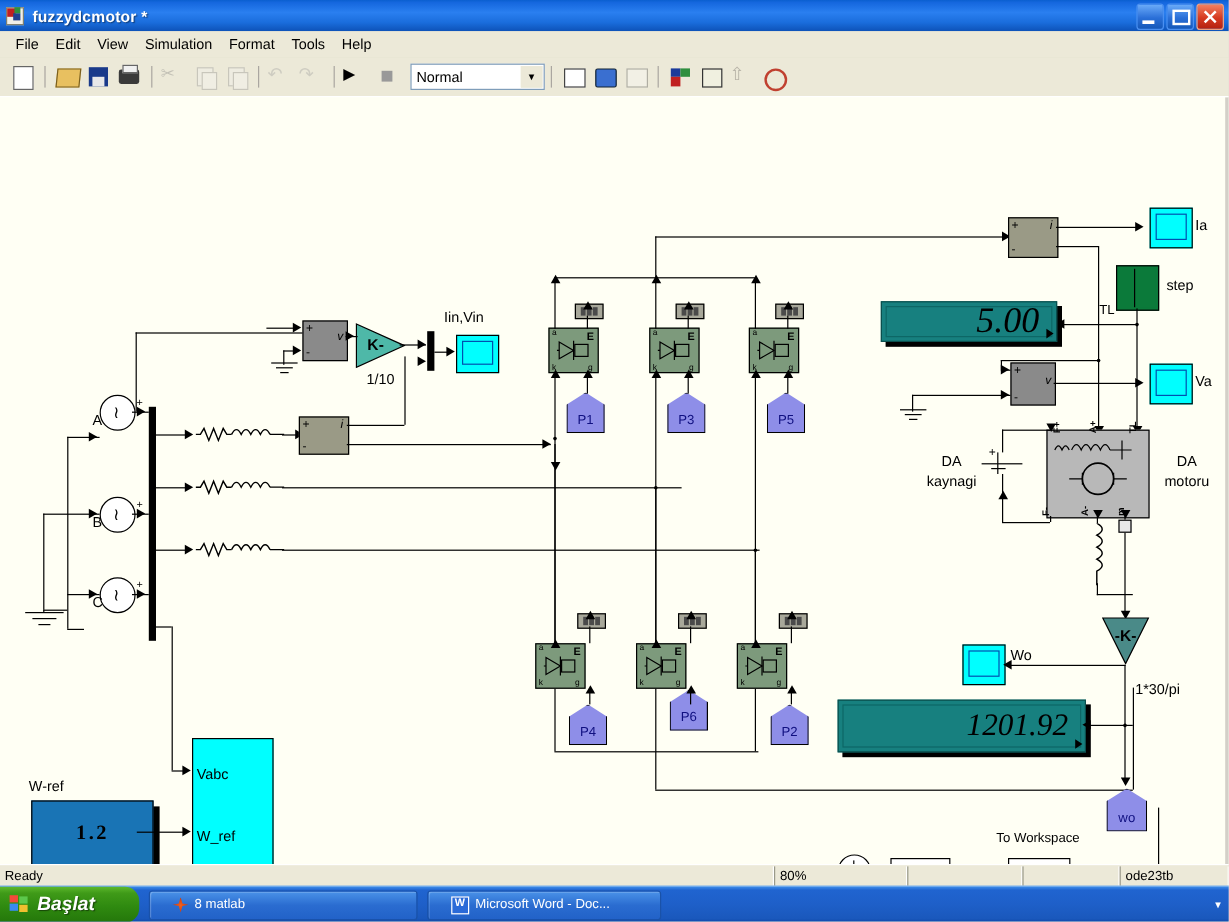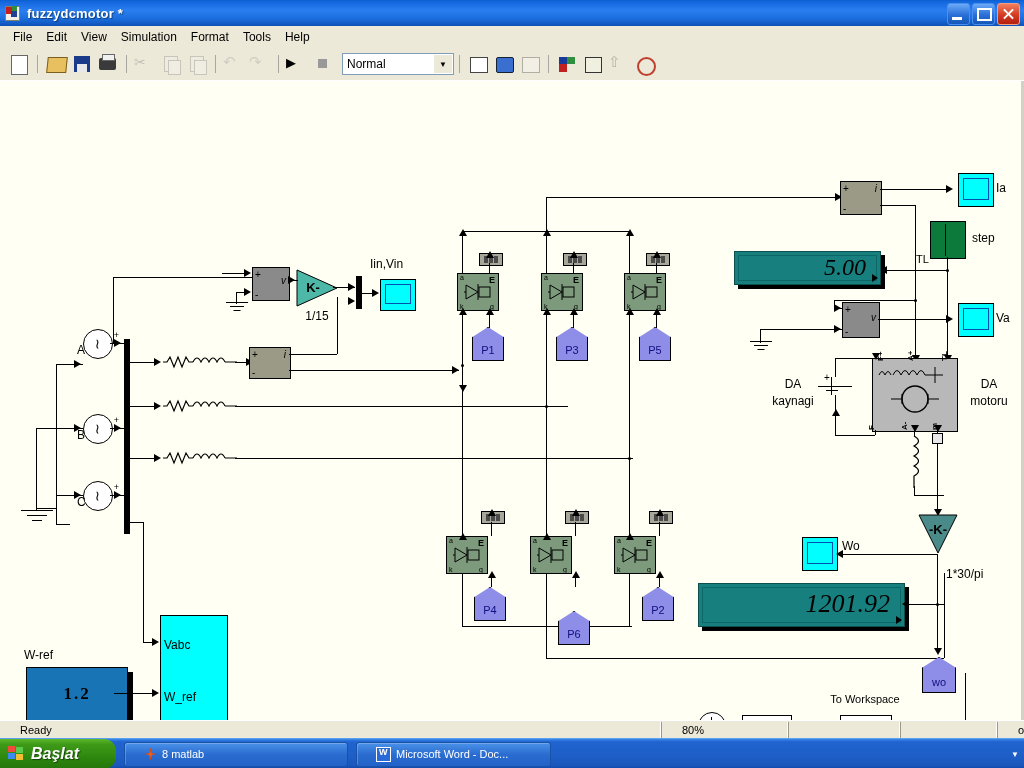--- a/index.html
+++ b/index.html
@@ -87,21 +87,21 @@
     background:#fffff4;border-top:1px solid #fff;
     overflow:hidden;
   }
   .canvas:after{content:"";position:absolute;right:0;top:0;width:3px;height:640px;background:#d4d0c8;}
 
   
   .statusbar{
     position:absolute;left:0;top:720px;width:1024px;height:18px;background:#ece9d8;
     display:flex;align-items:center;border-top:1px solid #fff;font-size:11px;color:#000;
   }
-  .sb-cell{height:16px;display:flex;align-items:center;padding-left:20px;
+  .sb-cell{height:16px;display:flex;align-items:center;padding-left:4px;
     border-left:1px solid #9a9a8a;border-right:1px solid #fff;}
   .sb-ready{flex:0 0 640px;border-left:none;}
   .sb-zoom{flex:0 0 105px;}
   .sb-b{flex:0 0 90px;}
   .sb-c{flex:0 0 75px;}
   .sb-solver{flex:1;}
 
   
   .taskbar{
     position:absolute;left:0;top:738px;width:1024px;height:30px;
@@ -176,21 +176,21 @@
 
   .measv{position:absolute;background:#8a8a8a;border:1px solid #000;}
   .measi{position:absolute;background:#9a9a86;border:1px solid #000;}
   .meas .p{position:absolute;left:2px;top:1px;font-size:10px;}
   .meas .m{position:absolute;left:2px;bottom:0px;font-size:10px;}
   .meas .o{position:absolute;right:3px;top:7px;font-size:10px;font-style:italic;}
 
   .disp{position:absolute;background:#17807f;border:1px solid #0b4f4e;box-shadow:4px 4px 0 #000;}
   .disp i{position:absolute;left:3px;top:3px;right:3px;bottom:3px;border:1px solid #0d6766;}
   .disp span{position:absolute;right:14px;top:50%;transform:translateY(-52%);
-    font-family:"Liberation Serif",serif;font-style:italic;font-size:24px;color:#000;}
+    font-family:"Liberation Serif",serif;font-style:italic;font-size:30px;color:#000;}
   .disp .tri{position:absolute;right:2px;bottom:2px;width:0;height:0;
     border-top:4px solid transparent;border-bottom:4px solid transparent;border-left:6px solid #000;}
 
   .cblk{position:absolute;background:#1974b5;border:1px solid #000;box-shadow:5px 5px 0 #000;
     display:flex;align-items:center;justify-content:center;margin-left:12px;}
   .cblk span{font-family:"Liberation Serif",serif;font-weight:bold;font-size:17px;color:#000;letter-spacing:2px;}
 
   .subsys{position:absolute;background:#00ffff;border:1px solid #000;}
   .subsys .pin{position:absolute;left:3px;font-size:12px;color:#000;}
 
@@ -411,21 +411,21 @@
         <i style="top:4px;width:14px;"></i>
         <i style="top:8px;width:7px;"></i>
     </div>
 
     <div class="gain" style="left:296px;top:188px;width:42px;height:38px;">
       <svg width="42" height="38">
           <polygon points="1,1 41,19 1,37" fill="#4eb8a8" stroke="#000" stroke-width="1"></polygon>
         </svg>
       <span style="top:11px;left:-4px;">K-</span>
     </div>
-    <div class="lblc" style="left:296px;top:228px;width:42px;">1/15</div>
+    <div class="lblc" style="left:296px;top:228px;width:42px;">1/10</div>
     <div class="wire wh" style="left:288px;top:199px;width:10px;"></div>
     <div class="arr ar" style="left:288px;top:195px;"></div>
 
     <div class="bus" style="left:356px;top:195px;width:6px;height:33px;"></div>
     <div class="wire wh" style="left:333px;top:206px;width:22px;"></div>
     <div class="arr ar" style="left:348px;top:202px;"></div>
     <div class="arr ar" style="left:348px;top:216px;"></div>
 
     <div class="scope" style="left:380px;top:198px;width:34px;height:30px;">
         <i></i>
@@ -581,21 +581,21 @@
           <line x1="14" y1="3" x2="14" y2="19" stroke="#000"></line>
           <rect x="15" y="6" width="11" height="10" fill="none" stroke="#000"></rect>
           <line x1="2" y1="11" x2="0" y2="11" stroke="#000"></line>
         </svg>
     </div>
     <div class="pulse" style="left:565px;top:430px;">
         <i></i>
         <i></i>
         <i></i>
       </div>
-    <div class="port" style="left:558px;top:530px;align-items:flex-end;">
+    <div class="port" style="left:558px;top:494px;align-items:flex-end;">
         <span>P6</span>
       </div>
     <div class="wire wv" style="left:575px;top:441px;height:14px;"></div>
     <div class="arr au" style="left:572px;top:428px;"></div>
     <div class="wire wv" style="left:575px;top:493px;height:13px;"></div>
     <div class="arr au" style="left:572px;top:490px;"></div>
     <div class="wire wv" style="left:546px;top:325px;height:130px;"></div>
     <div class="arr au" style="left:543px;top:452px;"></div>
 
     <div class="blk thy" style="left:614px;top:455px;width:42px;height:38px;">

